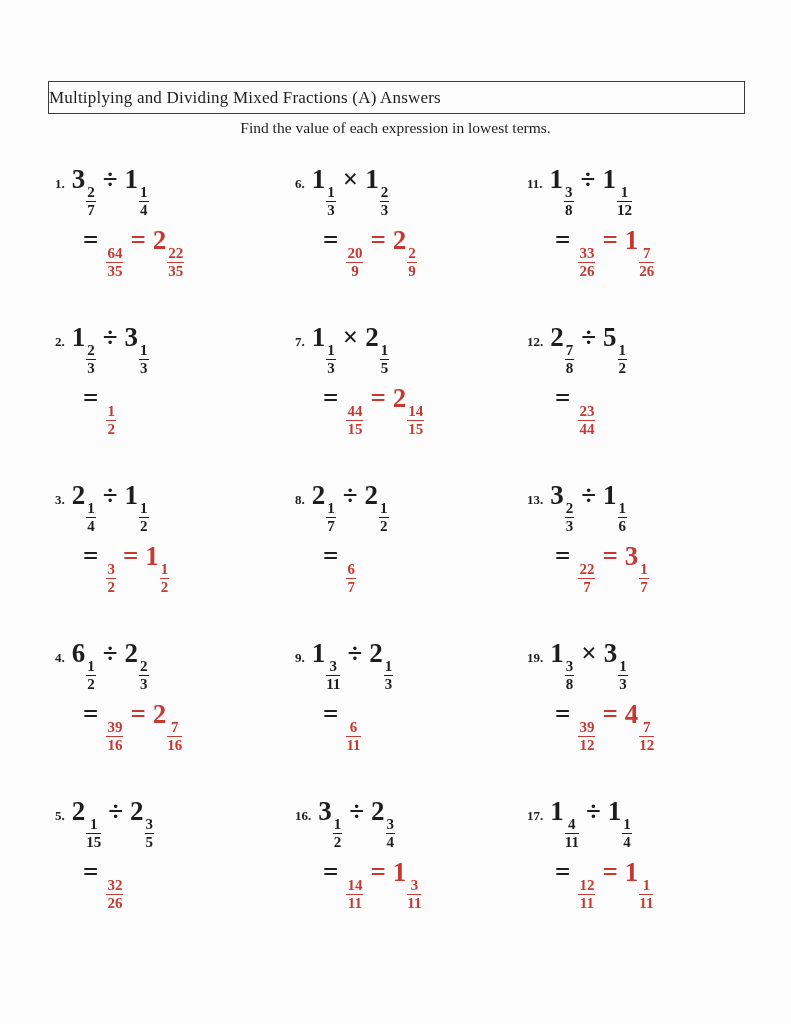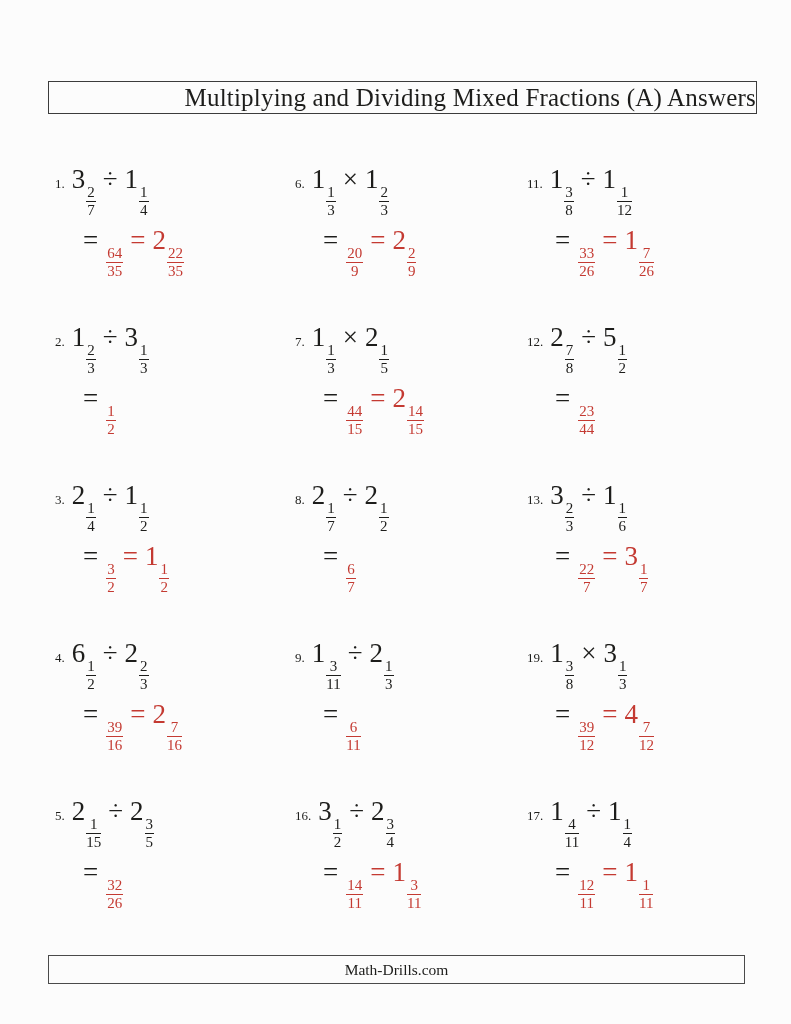--- a/index.html
+++ b/index.html
@@ -11,43 +11,42 @@
     background: var(--paper, #fcfcfc);
     color: var(--ink, #1d1d1b);
     font-family: "Liberation Serif", serif;
     overflow: hidden;
   }
   .title-box {
     position: absolute;
     left: 48px; top: 81px;
     width: 695px; height: 31px;
     border: 1px solid #3c3c3c;
-    display: flex; align-items: center; justify-content: flex-end;
-    font-size: 25px;
+    display: flex; align-items: center; justify-content: flex-start;
+    font-size: 17px;
     letter-spacing: 0.2px;
     background: var(--paper, #fcfcfc);
-    padding-left: 12px;
   }
   .instructions {
     position: absolute;
     left: 0; top: 119px;
     width: 100%;
     text-align: center;
     font-size: 15.5px;
   }
   .grid {
     position: absolute;
     left: 55px; top: 156px;
     width: 700px;
     display: grid;
     grid-template-columns: 240px 232px 228px;
     grid-template-rows: repeat(5, 158px);
     grid-auto-flow: column;
   }
-  .problem { padding-top: 8px; font-size: 27px; }
+  .problem { padding-top: 8px; font-size: 27px; font-weight: bold; }
   .pline { white-space: nowrap; }
   .pnum {
     font-size: 13px;
     margin-right: 7px;
     display: inline-block;
   }
   .op { margin: 0 7px; }
   .frac {
     display: inline-flex;
     flex-direction: column;
@@ -82,20 +81,21 @@
     background: var(--paper, #fcfcfc);
   }
 </style>
 </head>
 <body>
 
 <div class="sheet" style="--ink: #1d1d1b; --red: #c43a32; --paper: #fcfcfc;">
   <div class="title-box">
     <span>Multiplying and Dividing Mixed Fractions (A) Answers</span>
   </div>
+  <div class="instructions">Find the value of each expression in lowest terms.</div>
   <div class="grid">
       <div class="problem">
         <div class="pline"><span class="pnum">1.</span><span class="mixed"><span class="whole">3</span><span class="frac">
               <span class="fnum">2</span>
               <span class="fden">7</span>
             </span></span><span class="op">÷</span><span class="mixed"><span class="whole">1</span><span class="frac">
               <span class="fnum">1</span>
               <span class="fden">4</span>
             </span></span></div>
         <div class="aline"><span class="eq ink">=</span><span class="frac">
@@ -309,16 +309,13 @@
             </span></span></div>
         <div class="aline"><span class="eq ink">=</span><span class="frac">
             <span class="fnum">12</span>
             <span class="fden">11</span>
           </span><span class="eq second">=</span><span class="mixed"><span class="whole">1</span><span class="frac">
               <span class="fnum">1</span>
               <span class="fden">11</span>
             </span></span></div>
       </div>
     </div>
-  <div class="footer-box">
-    <span>Math-Drills.com</span>
-  </div>
 </div>
 
 </body></html>

